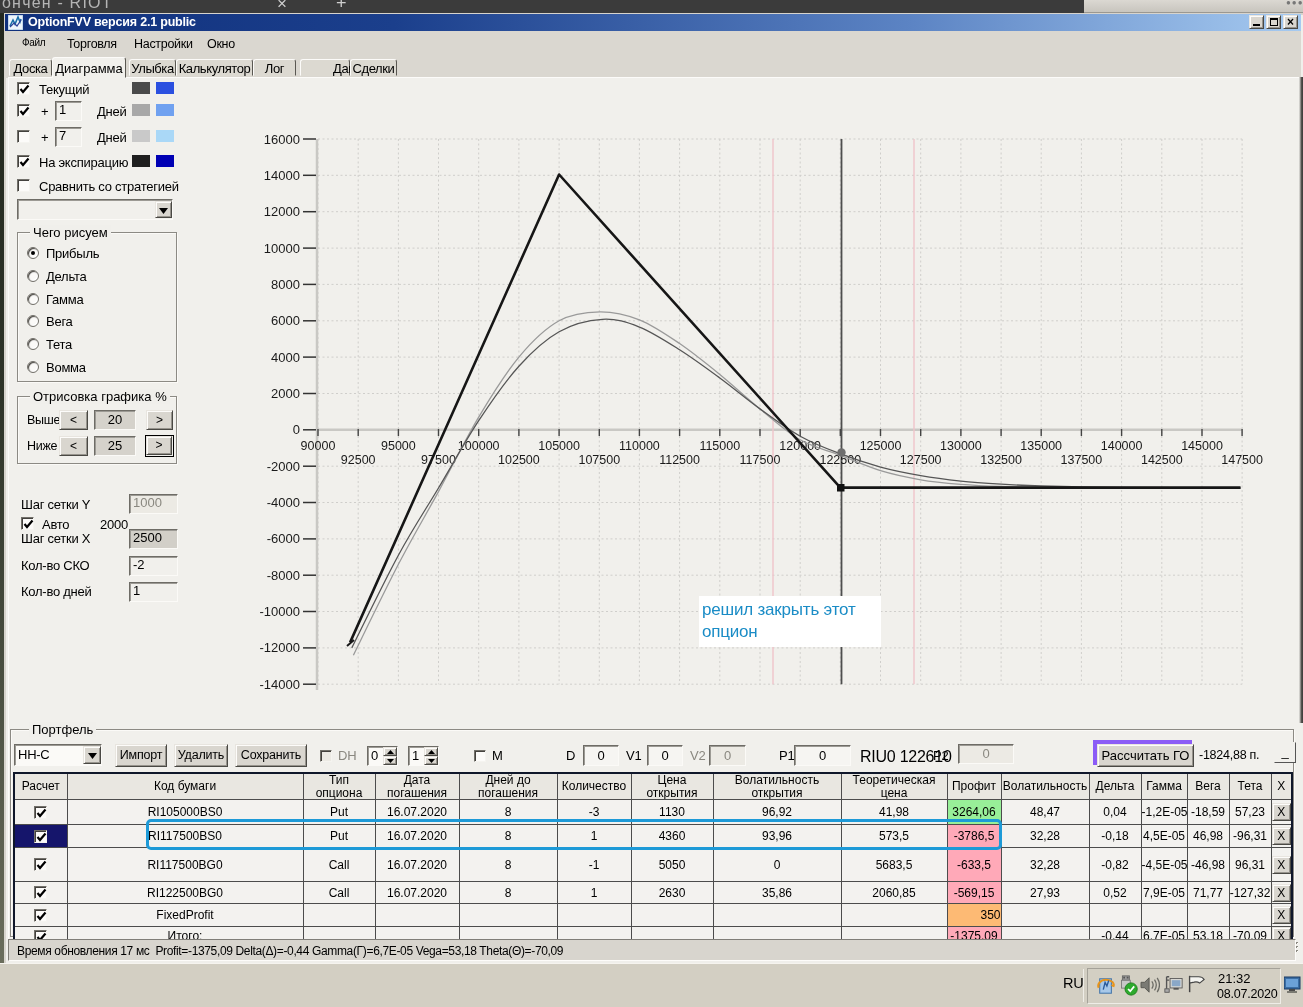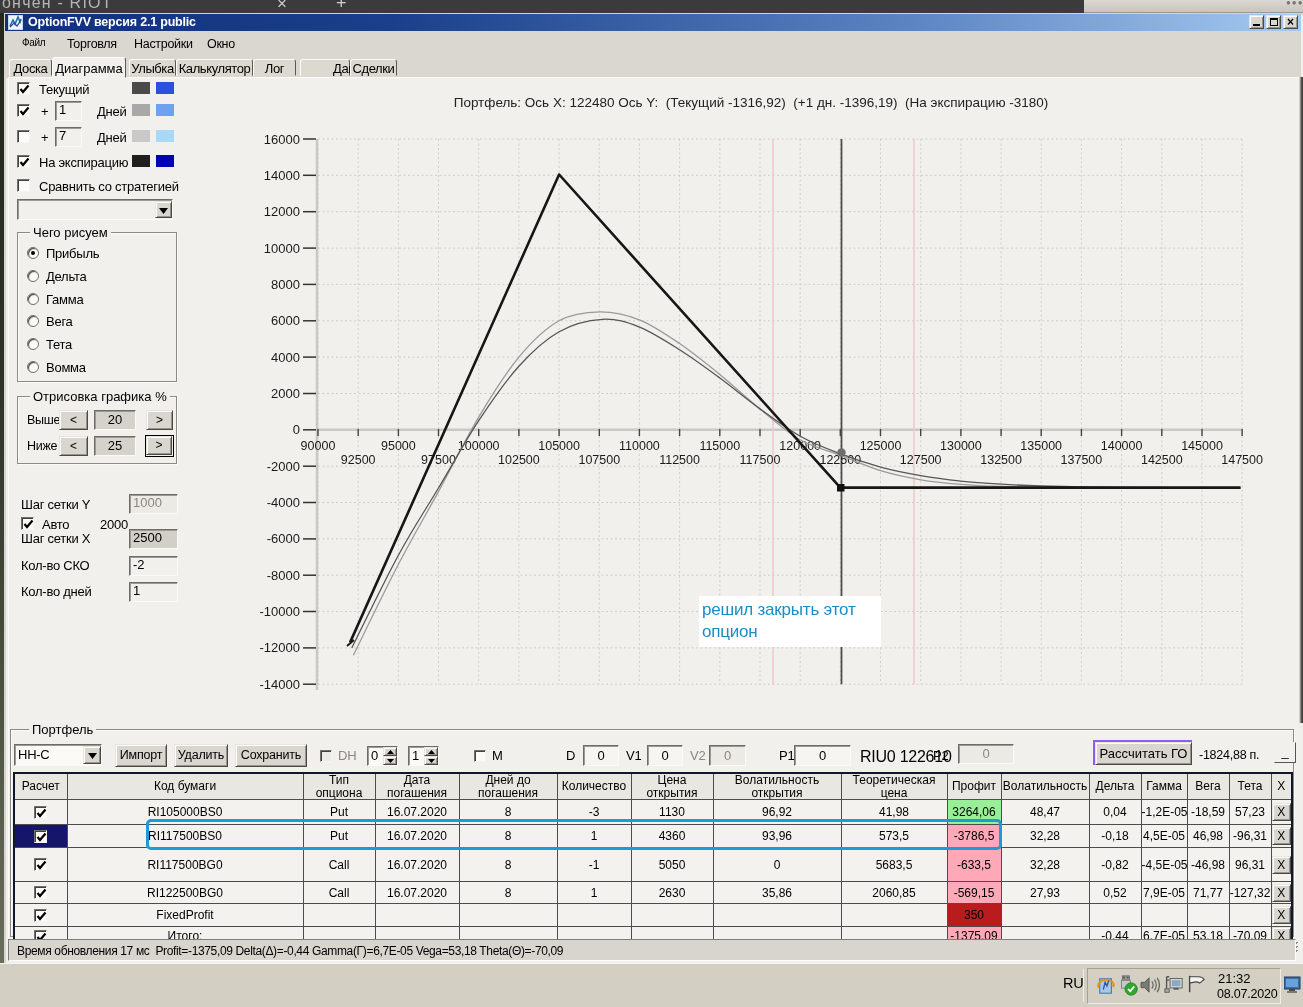--- a/index.html
+++ b/index.html
@@ -202,21 +202,20 @@
     <text x="1242.1" y="463.5" font-size="12.5" fill="#1a1a1a" text-anchor="middle">147500</text>
     <path d="M353.4,655.2 C360.9,640.0 384.2,591.6 398.4,564.3 C412.6,537.0 425.1,516.1 438.5,491.6 C451.9,467.1 465.3,439.5 478.7,417.1 C492.1,394.7 505.5,373.2 518.9,357.1 C532.3,341.0 545.6,328.3 559.1,320.8 C572.6,313.2 586.7,312.0 600.1,311.8 C613.5,311.7 626.2,314.6 639.4,319.8 C652.7,325.1 666.2,334.4 679.6,343.5 C693.0,352.6 706.4,363.5 719.8,374.4 C733.2,385.3 746.6,398.0 760.0,408.9 C773.4,419.8 786.8,432.1 800.2,439.8 C813.5,447.5 826.6,450.0 840.0,455.2 C853.4,460.3 867.1,466.6 880.5,470.7 C894.0,474.8 907.3,477.5 920.7,479.8 C934.1,482.1 947.5,483.2 960.9,484.3 C974.3,485.4 987.7,486.0 1001.1,486.5 C1014.5,487.0 1021.1,487.2 1041.2,487.4 C1061.3,487.6 1088.4,487.8 1121.6,487.9 C1154.8,488.0 1220.7,487.9 1240.5,488.0" fill="none" stroke="#9a9a9a" stroke-width="1.3"></path>
     <path d="M351.8,647.9 C359.5,632.5 383.9,581.9 398.4,555.2 C412.8,528.6 425.1,510.4 438.5,488.0 C451.9,465.5 465.3,441.0 478.7,420.7 C492.1,400.4 505.5,381.0 518.9,366.2 C532.3,351.3 545.2,339.5 559.1,331.7 C573.0,323.8 589.1,320.1 602.5,319.3 C615.9,318.5 626.6,322.0 639.4,327.1 C652.3,332.2 666.2,341.3 679.6,349.8 C693.0,358.3 706.4,368.2 719.8,378.0 C733.2,387.8 746.6,399.2 760.0,408.9 C773.4,418.6 786.8,428.7 800.2,436.2 C813.5,443.6 826.6,448.6 840.0,453.7 C853.4,458.9 867.1,463.4 880.5,467.1 C894.0,470.7 907.3,473.3 920.7,475.6 C934.1,477.9 947.5,479.6 960.9,481.1 C974.3,482.5 987.7,483.3 1001.1,484.1 C1014.5,485.0 1021.1,485.4 1041.2,486.0 C1061.3,486.5 1088.4,487.1 1121.6,487.4 C1154.8,487.7 1220.7,487.8 1240.5,487.9" fill="none" stroke="#565656" stroke-width="1.3"></path>
     <path d="M350.1,642.4 L559.1,174.5 L840.3,487.6 L1240.5,487.6" fill="none" stroke="#161616" stroke-width="2.6" stroke-linejoin="round"></path>
     <line x1="347" y1="646" x2="354" y2="640" stroke="#161616" stroke-width="2"></line>
     <rect x="837" y="484" width="7.5" height="7.5" fill="#111"></rect>
     <circle cx="841.5" cy="452.5" r="4.2" fill="#6e6e6e"></circle>
     </svg>
   </div>
 
-  <div class="abs" style="left:442px;top:82px;width:610px;text-align:center;font-size:13.5px;color:#222;white-space:nowrap;">Портфель: Ось X: 122480 Ось Y:&nbsp; (Текущий -1316,92)&nbsp; (+1 дн. -1396,19)&nbsp; (На экспирацию -3180)</div>
 
   <div class="abs" style="left:695px;top:583px;width:182px;height:51px;background:#fff;color:#1a8cc6;font-size:17px;padding:3px 0 0 3px;line-height:22px;letter-spacing:-0.2px;">решил закрыть этот<br>опцион</div>
 
   <div class="cb" style="left:13px;top:69px;">
       <svg width="11" height="11" viewBox="0 0 11 11">
         <path d="M1.5,5 4,8 9.5,1.5" fill="none" stroke="#000" stroke-width="2.2"></path>
       </svg>
     </div>
   <div class="lbl" style="left:35px;top:69px;">Текущий</div>
   <div class="sw" style="left:128px;top:69px;background:#4a4a4a;"></div>
@@ -344,21 +343,21 @@
   <div class="abs sunk" style="left:579px;top:732px;width:36px;height:21px;background:#f6f5f2;text-align:center;line-height:19px;font-size:13px;box-shadow:inset 1px 1px 0 #9c9a94;">0</div>
   <div class="lbl" style="left:622px;top:735px;">V1</div>
   <div class="abs sunk" style="left:643px;top:732px;width:36px;height:21px;background:#f6f5f2;text-align:center;line-height:19px;font-size:13px;box-shadow:inset 1px 1px 0 #9c9a94;">0</div>
   <div class="lbl" style="left:686px;top:735px;color:#8a8880;">V2</div>
   <div class="abs sunk" style="left:705px;top:732px;width:37px;height:21px;background:#eceae4;text-align:center;line-height:19px;font-size:13px;color:#8a8880;box-shadow:inset 1px 1px 0 #9c9a94;">0</div>
   <div class="lbl" style="left:775px;top:735px;">P1</div>
   <div class="abs sunk" style="left:790px;top:732px;width:57px;height:21px;background:#f6f5f2;text-align:center;line-height:19px;font-size:13px;box-shadow:inset 1px 1px 0 #9c9a94;">0</div>
   <div class="lbl" style="left:856px;top:735px;font-size:16px;">RIU0 122610</div>
   <div class="lbl" style="left:929px;top:735px;">P2</div>
   <div class="abs sunk" style="left:954px;top:731px;width:56px;height:20px;background:#eceae4;text-align:center;line-height:18px;font-size:13px;color:#8a8880;box-shadow:inset 1px 1px 0 #9c9a94;">0</div>
-  <div class="abs" style="left:1089px;top:727px;width:99px;height:25px;border:2px solid #8b5cf6;">
+  <div class="abs" style="left:1089px;top:727px;width:99px;height:25px;border:4px solid #8b5cf6;">
       <div class="btn abs" style="left:0;top:0;width:97px;height:23px;line-height:21px;font-size:13px;">Рассчитать ГО</div>
     </div>
   <div class="lbl" style="left:1195px;top:735px;font-size:12.5px;">-1824,88 п.</div>
   <div class="abs" style="left:1270px;top:729px;width:22px;height:21px;background:#f1f0ec;border:1px solid;border-color:#f1f0ec #555 #555 #f1f0ec;text-align:center;line-height:17px;">_</div>
   <table class="grid abs" style="left:9px;top:759px;width:1279px;border:2px solid #0f172a;">
   <colgroup>
         <col style="width:53px;">
         <col style="width:236px;">
         <col style="width:72px;">
         <col style="width:84px;">
@@ -507,21 +506,21 @@
             </div>
           </td>
           <td>FixedProfit</td>
           <td></td>
           <td></td>
           <td></td>
           <td></td>
           <td></td>
           <td></td>
           <td></td>
-          <td style="background:#b91c1c;">350</td>
+          <td style="background:#fdba74;text-align:right;">350</td>
           <td></td>
           <td></td>
           <td></td>
           <td></td>
           <td></td>
           <td>
             <div class="btn" style="width:19px;height:18px;margin:0 auto;line-height:16px;font-size:12px;">X</div>
           </td>
         </tr>
   <tr style="height:18px;background:#f3f2ef;">

